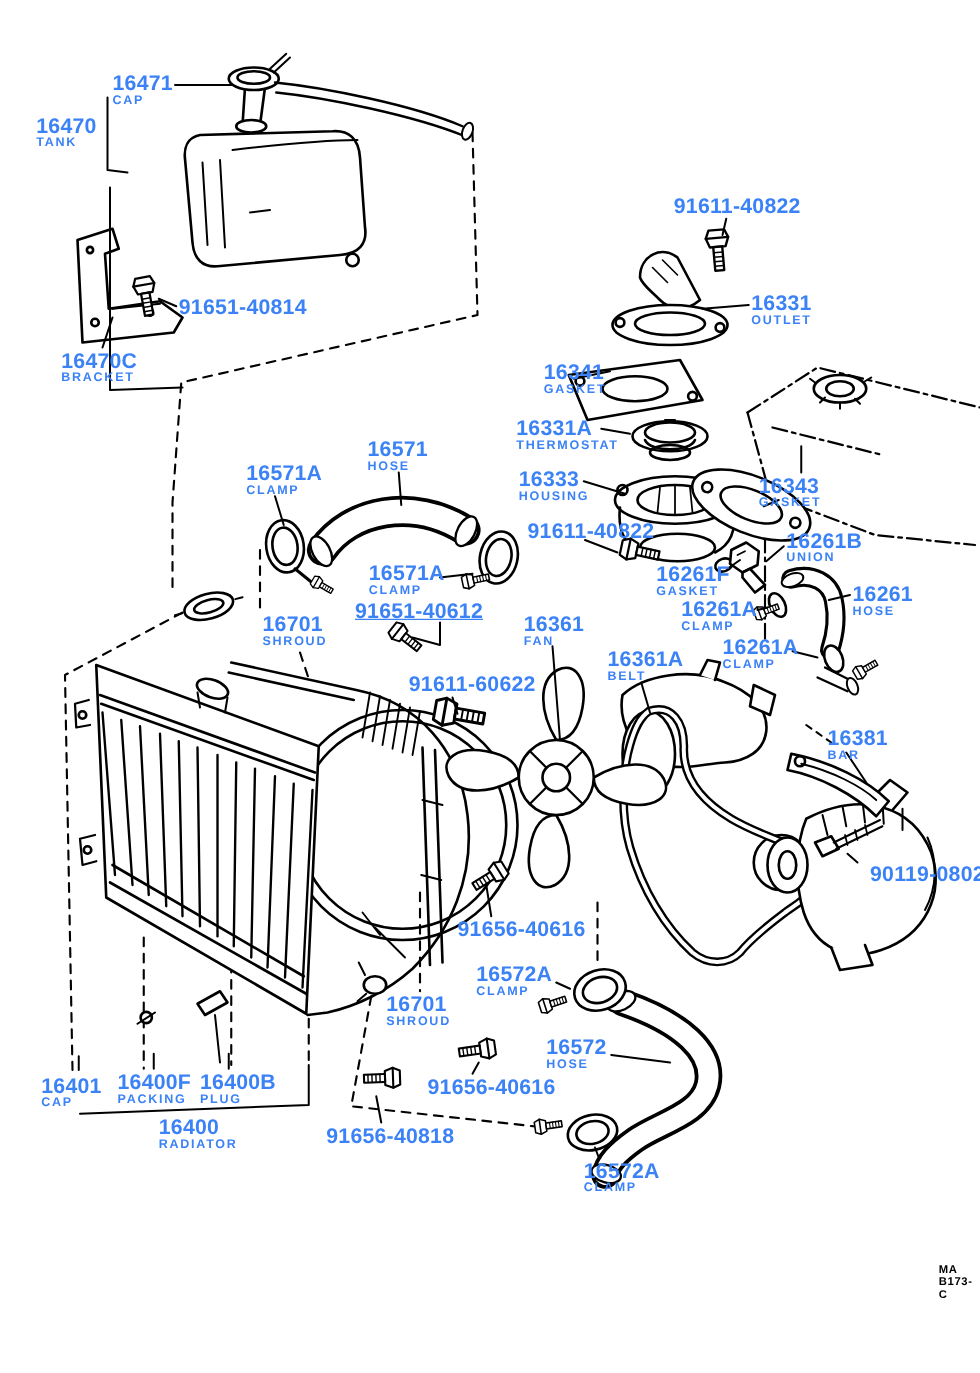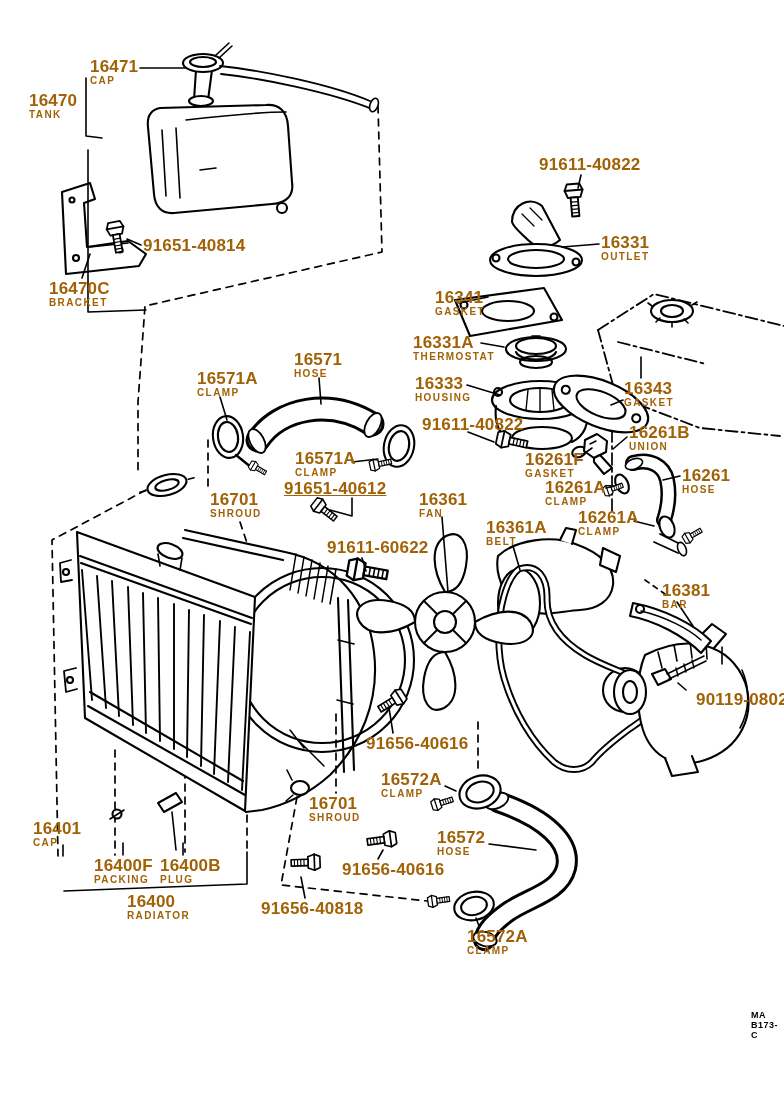--- a/index.html
+++ b/index.html
@@ -1,19 +1,19 @@
 <!DOCTYPE html>
 <html><head>
 <meta charset="utf-8">
 <style>
   html,body{margin:0;padding:0;background:#fff;}
   .stage{position:relative;width:784px;height:1098px;background:#fff;overflow:hidden;
          font-family:"Liberation Sans",sans-serif;}
   .art{position:absolute;left:0;top:0;}
-  .part-label{position:absolute;color:#a16207;font-weight:700;line-height:1;white-space:nowrap;}
+  .part-label{position:absolute;color:#3b82f6;font-weight:700;line-height:1;white-space:nowrap;}
   .part-label .code{font-size:17px;letter-spacing:.2px;}
   .part-label .pname{font-size:10px;letter-spacing:1.4px;margin-top:1px;}
   .footer-code{position:absolute;left:719px;top:1010px;font-size:9px;font-weight:700;
                letter-spacing:.5px;color:#000;margin-left:32px;}
 </style>
 </head>
 <body>
 
 <div class="stage">
 
@@ -345,21 +345,21 @@
         <div class="pname">GASKET</div>
       </div>
       <div class="part-label" style="left: 413px; top: 334px;">
         <div class="code">16331A</div>
         <div class="pname">THERMOSTAT</div>
       </div>
       <div class="part-label" style="left: 415px; top: 375px;">
         <div class="code">16333</div>
         <div class="pname">HOUSING</div>
       </div>
-      <div class="part-label" style="left: 624px; top: 380px;">
+      <div class="part-label" style="left: 607px; top: 380px;">
         <div class="code">16343</div>
         <div class="pname">GASKET</div>
       </div>
       <div class="part-label" style="left: 422px; top: 416px;">
         <div class="code">91611-40822</div>
       </div>
       <div class="part-label" style="left: 629px; top: 424px;">
         <div class="code">16261B</div>
         <div class="pname">UNION</div>
       </div>
@@ -427,21 +427,21 @@
         <div class="code">16701</div>
         <div class="pname">SHROUD</div>
       </div>
       <div class="part-label" style="left: 437px; top: 829px;">
         <div class="code">16572</div>
         <div class="pname">HOSE</div>
       </div>
       <div class="part-label" style="left: 342px; top: 861px;">
         <div class="code">91656-40616</div>
       </div>
-      <div class="part-label" style="left: 33px; top: 820px;">
+      <div class="part-label" style="left: 33px; top: 860px;">
         <div class="code">16401</div>
         <div class="pname">CAP</div>
       </div>
       <div class="part-label" style="left: 94px; top: 857px;">
         <div class="code">16400F</div>
         <div class="pname">PACKING</div>
       </div>
       <div class="part-label" style="left: 160px; top: 857px;">
         <div class="code">16400B</div>
         <div class="pname">PLUG</div>

